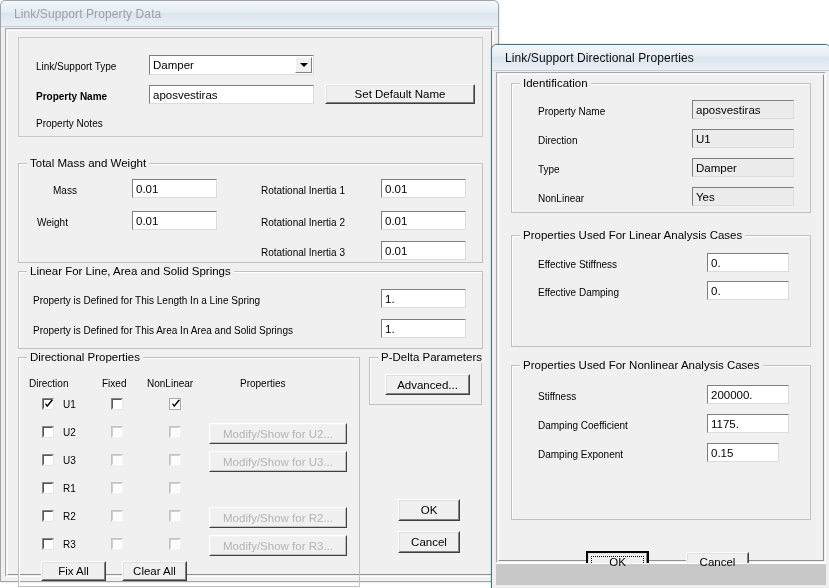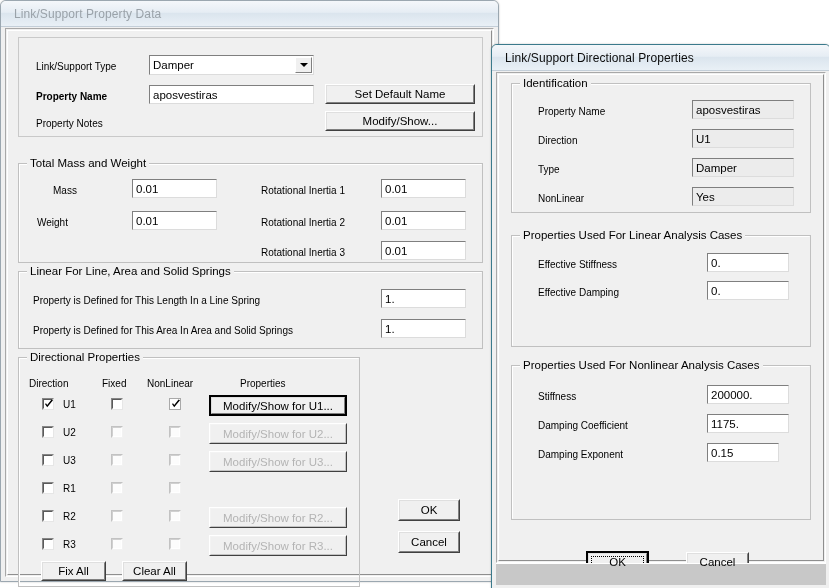--- a/index.html
+++ b/index.html
@@ -217,24 +217,20 @@
           </div>
 
           <span class="lbl bold" style="left:17px; top:52px;">Property Name</span>
           <div class="field" style="left:130px; top:47px; width:165px; height:19px;"><span>aposvestiras</span></div>
           <div class="btn" style="left:306px; top:46px; width:150px; height:20px;">
             <i class="bin"></i>
               <span class="cap">Set Default Name</span>
           </div>
 
           <span class="lbl" style="left:17px; top:79px;">Property Notes</span>
-          <div class="btn" style="left:306px; top:73px; width:150px; height:20px;">
-            <i class="bin"></i>
-              <span class="cap">Modify/Show...</span>
-          </div>
         </div>
 
         <div class="group" style="left:12px; top:134px; width:465px; height:100px;">
           <i class="gb-in"></i>
           <span class="glabel">Total Mass and Weight</span>
 
           <span class="lbl" style="left:18px; top:20px;padding-left:16px;">Mass</span>
           <div class="field" style="left:113px; top:15px; width:85px; height:19px;"><span>0.01</span></div>
 
           <span class="lbl" style="left:18px; top:52px;">Weight</span>
@@ -283,24 +279,20 @@
                 <span class="lbl" style="left:44px; top:40px;">U1</span>
                 <div class="cbox" style="left:92px; top:40px;">
                   <i class="ci"></i>
                 </div>
                 <div class="cbox flat" style="left:150px; top:40px;">
                   <span class="tick">
                     <svg width="10" height="11" viewBox="0 0 10 11">
                       <path d="M1 5 L3.2 8.2 L9 1.3 L7.6 0.6 L3.2 6 L2 4.2 Z" fill="#000"></path>
                     </svg>
                   </span>
-                </div>
-                <div class="btn default" style="left:190px; top:37px; width:138px; height:21px;">
-                  <i class="bin"></i>
-                  <span class="cap">Modify/Show for U1...</span>
                 </div>
               </div>
               <div style="position: absolute; left: 0px; top: 0px; width: 100%; height: 100%;">
                 <div class="cbox " style="left:23px; top:68px;">
                   <i class="ci"></i>
                 </div>
                 <span class="lbl" style="left:44px; top:68px;">U2</span>
                 <div class="cbox dim" style="left:92px; top:68px;">
                   <i class="ci"></i>
                 </div>
@@ -377,20 +369,28 @@
           <div class="btn" style="left:22px; top:203px; width:65px; height:20px;">
             <i class="bin"></i>
               <span class="cap">Fix All</span>
           </div>
           <div class="btn" style="left:103px; top:203px; width:65px; height:20px;">
             <i class="bin"></i>
               <span class="cap">Clear All</span>
           </div>
         </div>
 
+        <div class="group" style="left:363px; top:328px; width:113px; height:48px;">
+          <i class="gb-in"></i>
+          <span class="glabel">P-Delta Parameters</span>
+          <div class="btn" style="left:15px; top:16px; width:85px; height:21px;">
+            <i class="bin"></i>
+              <span class="cap">Advanced...</span>
+          </div>
+        </div>
 
         <div class="btn" style="left:392px; top:470px; width:62px; height:22px;">
           <i class="bin"></i>
             <span class="cap">OK</span>
         </div>
         <div class="btn" style="left:392px; top:502px; width:62px; height:22px;">
           <i class="bin"></i>
             <span class="cap">Cancel</span>
         </div>
 

